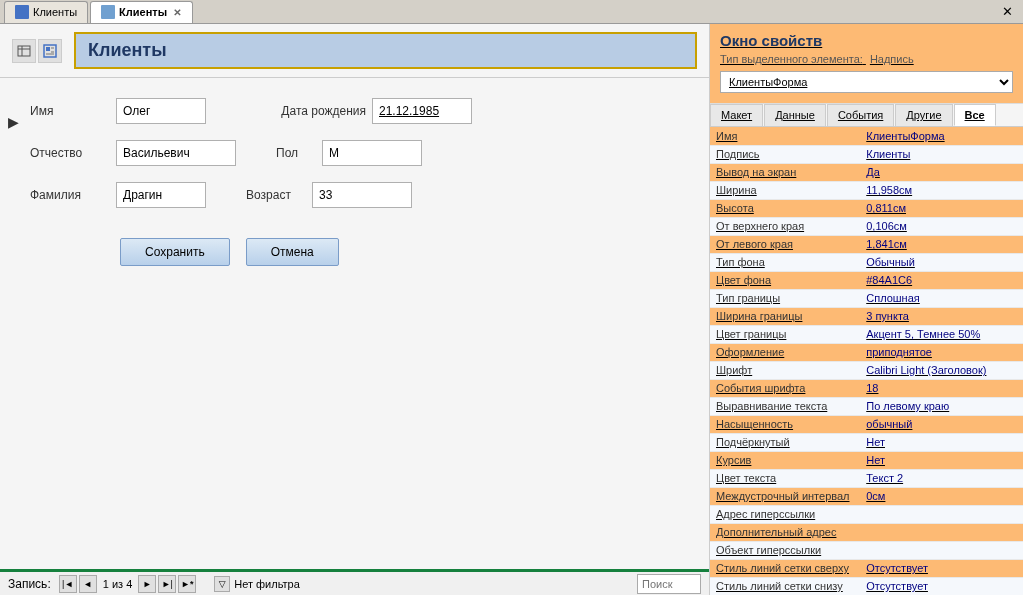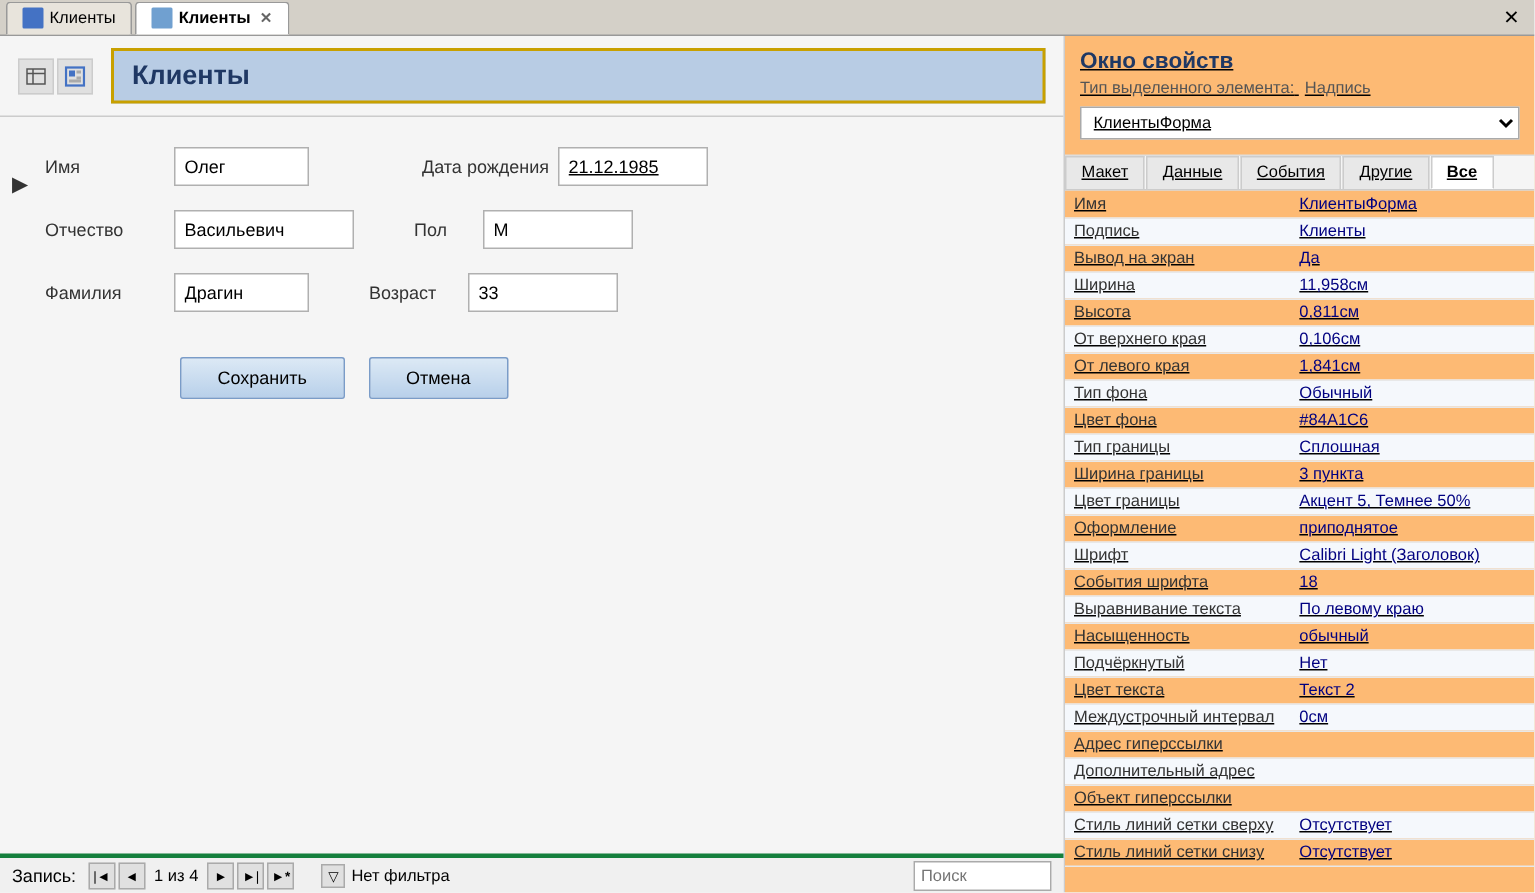--- a/index.html
+++ b/index.html
@@ -196,21 +196,21 @@
       background: #e0e0e0;
       border: 1px solid #aaa;
       display: flex; align-items: center; justify-content: center;
       font-size: 9px;
     }
     .search-input {
       height: 20px;
       border: 1px solid #aaa;
       padding: 0 4px;
       font-size: 11px;
-      width: 92px;
+      width: 64px;
     }
 
     
     .props-panel {
       width: 313px;
       background: #fdba74;
       display: flex;
       flex-direction: column;
       text-decoration: underline;
     }
@@ -493,20 +493,24 @@
             </tr>
             <tr>
               <td>Насыщенность</td>
               <td>обычный</td>
             </tr>
             <tr>
               <td>Подчёркнутый</td>
               <td>Нет</td>
             </tr>
             <tr>
+              <td>Курсив</td>
+              <td>Нет</td>
+            </tr>
+            <tr>
               <td>Цвет текста</td>
               <td>Текст 2</td>
             </tr>
             <tr>
               <td>Междустрочный интервал</td>
               <td>0см</td>
             </tr>
             <tr>
               <td>Адрес гиперссылки</td>
               <td></td>

